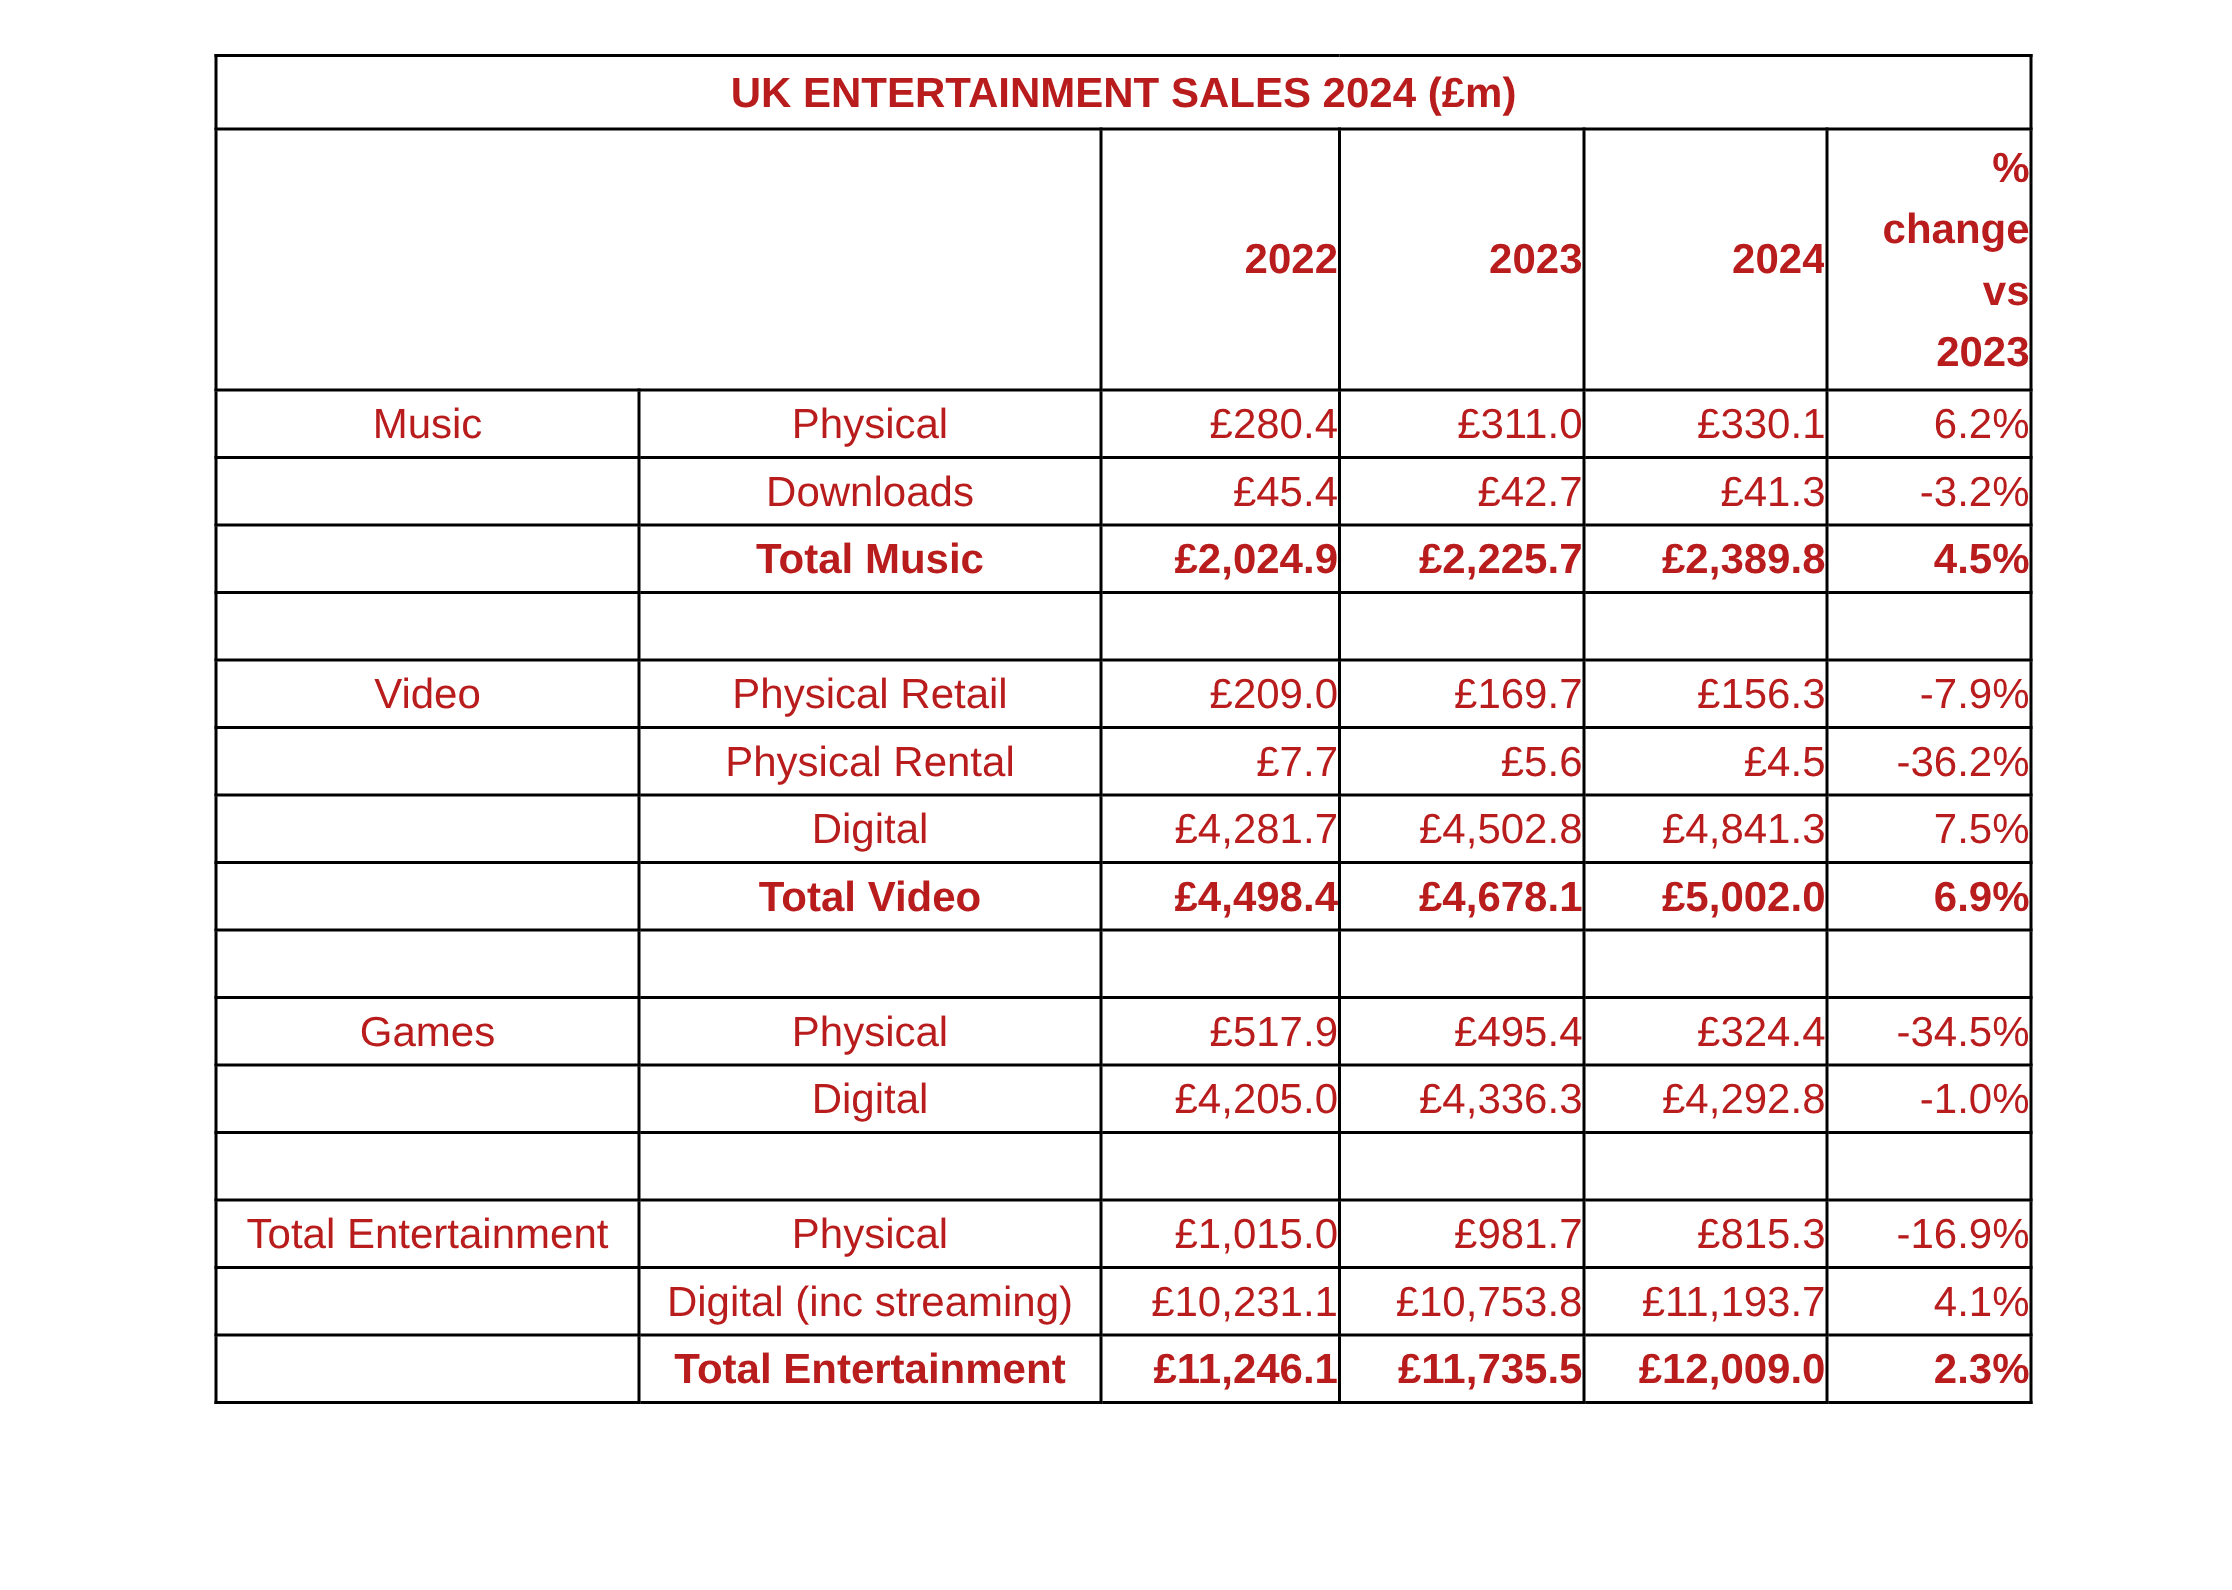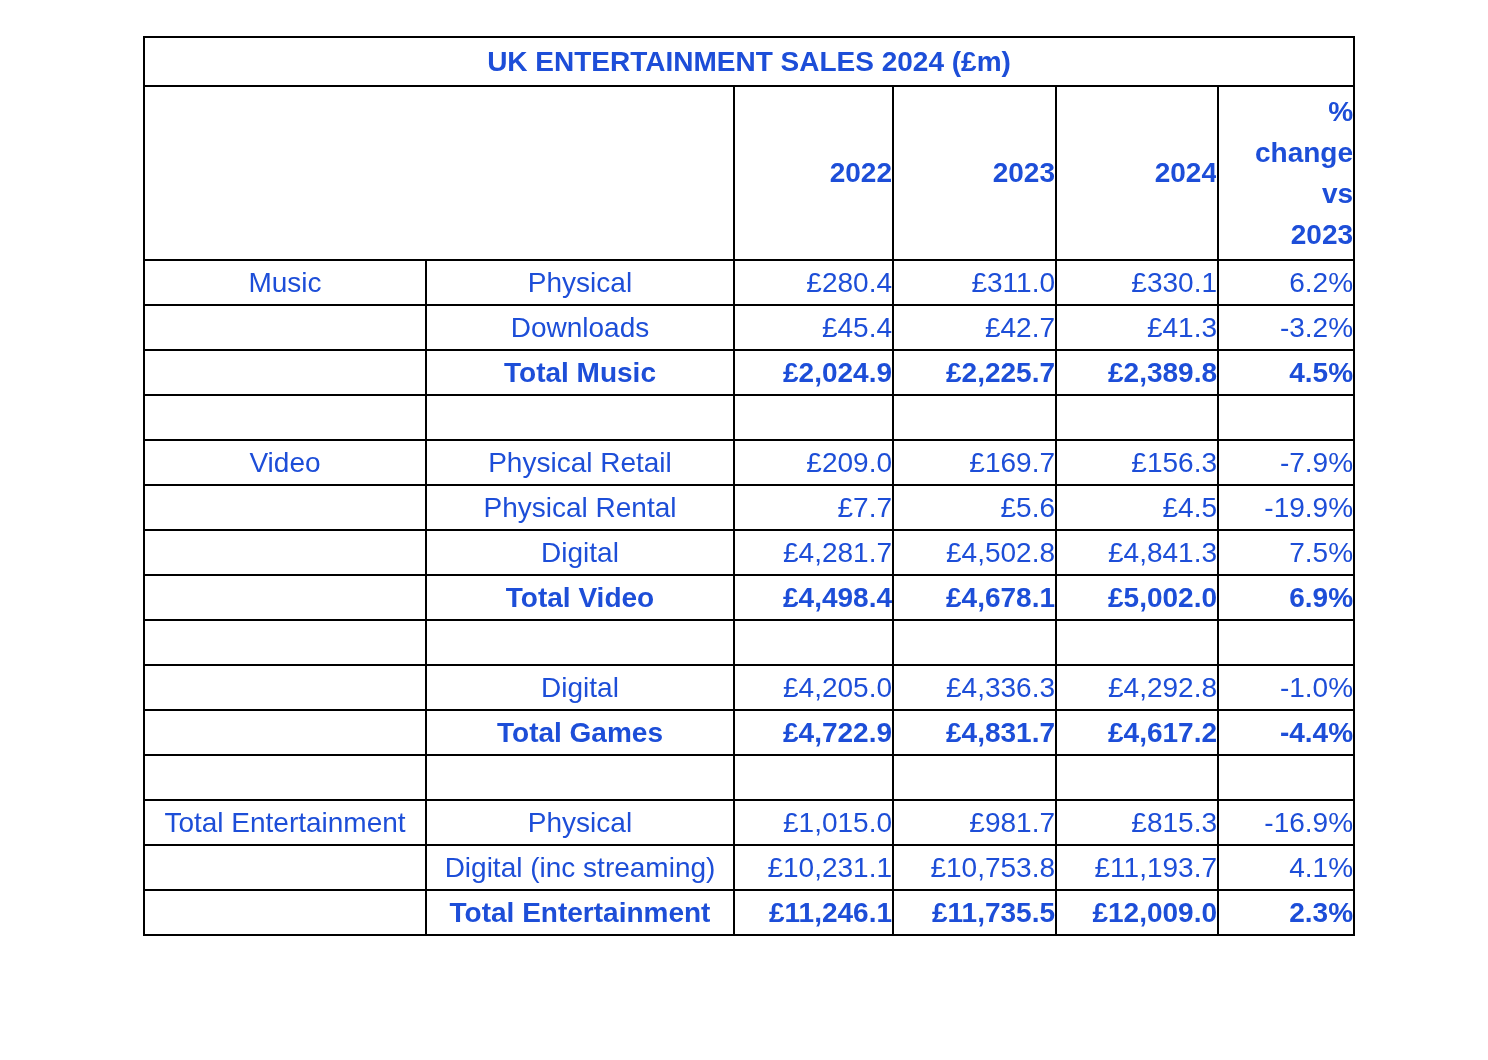--- a/index.html
+++ b/index.html
@@ -12,21 +12,21 @@
   }
   .table-wrap {
     position: absolute;
     left: 143px;
     top: 36px;
   }
   table.sales {
     border-collapse: collapse;
     table-layout: fixed;
     width: 1210px;
-    color: #1d4ed8;
+    color: #b91c1c;
     font-size: 28px;
   }
   table.sales td {
     border: 2px solid #000000;
     overflow: hidden;
     white-space: nowrap;
     vertical-align: middle;
     padding: 0;
   }
   td.title-cell {
@@ -135,21 +135,21 @@
         <td class="num">£169.7</td>
         <td class="num">£156.3</td>
         <td class="num">-7.9%</td>
       </tr>
       <tr class="r">
         <td class="cat"></td>
         <td class="fmt">Physical Rental</td>
         <td class="num">£7.7</td>
         <td class="num">£5.6</td>
         <td class="num">£4.5</td>
-        <td class="num">-19.9%</td>
+        <td class="num">-36.2%</td>
       </tr>
       <tr class="r">
         <td class="cat"></td>
         <td class="fmt">Digital</td>
         <td class="num">£4,281.7</td>
         <td class="num">£4,502.8</td>
         <td class="num">£4,841.3</td>
         <td class="num">7.5%</td>
       </tr>
       <tr class="r bold">
@@ -163,34 +163,34 @@
       <tr class="r">
         <td class="cat"></td>
         <td class="fmt"></td>
         <td class="num"></td>
         <td class="num"></td>
         <td class="num"></td>
         <td class="num"></td>
       </tr>
 
       <tr class="r">
+        <td class="cat">Games</td>
+        <td class="fmt">Physical</td>
+        <td class="num">£517.9</td>
+        <td class="num">£495.4</td>
+        <td class="num">£324.4</td>
+        <td class="num">-34.5%</td>
+      </tr>
+      <tr class="r">
         <td class="cat"></td>
         <td class="fmt">Digital</td>
         <td class="num">£4,205.0</td>
         <td class="num">£4,336.3</td>
         <td class="num">£4,292.8</td>
         <td class="num">-1.0%</td>
-      </tr>
-      <tr class="r bold">
-        <td class="cat"></td>
-        <td class="fmt">Total Games</td>
-        <td class="num">£4,722.9</td>
-        <td class="num">£4,831.7</td>
-        <td class="num">£4,617.2</td>
-        <td class="num">-4.4%</td>
       </tr>
       <tr class="r">
         <td class="cat"></td>
         <td class="fmt"></td>
         <td class="num"></td>
         <td class="num"></td>
         <td class="num"></td>
         <td class="num"></td>
       </tr>
 

